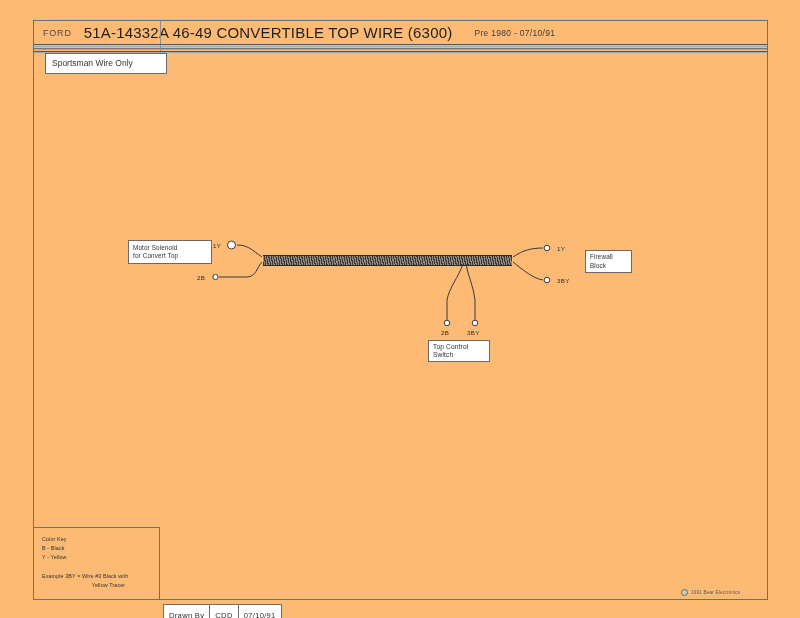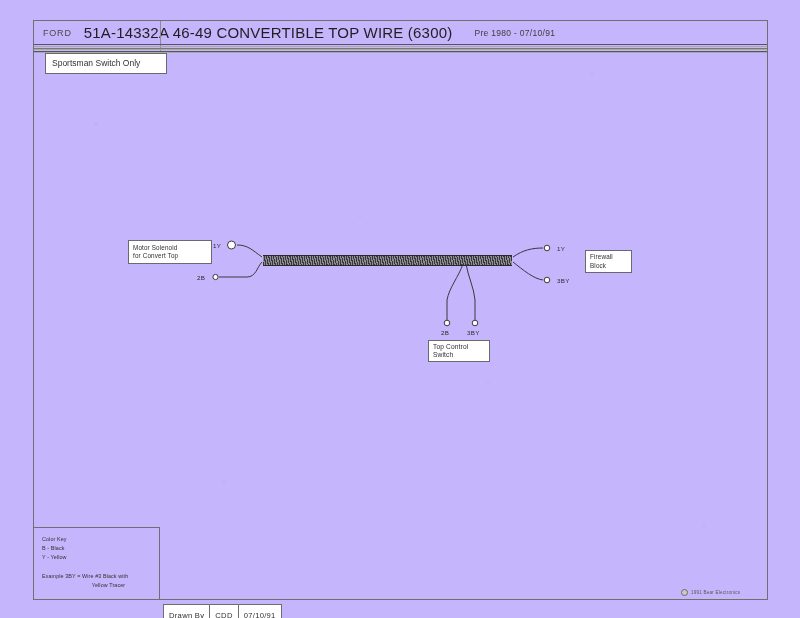--- a/index.html
+++ b/index.html
@@ -4,21 +4,21 @@
 <style>
   html, body {
     margin: 0;
     padding: 0;
     background: #ffffff;
   }
   #page {
     position: relative;
     width: 800px;
     height: 618px;
-    background: #c4b5fd;
+    background: #fdba74;
     font-family: "Liberation Sans", sans-serif;
     overflow: hidden;
     color: #2b2b2b;
   }
   
   #scan-noise {
     position: absolute;
     inset: 0;
     pointer-events: none;
     background:
@@ -261,21 +261,21 @@
   <div id="header-divider"></div>
 
   <div class="hrule dark" style="left:34px; top:44px;  width:733px;"></div>
   <div class="hrule light" style="left:34px; top:46px;  width:733px;"></div>
   <div class="hrule" style="left:34px; top:47.5px; width:733px;"></div>
   <div class="hrule light" style="left:34px; top:49px;  width:733px;"></div>
   <div class="hrule dark" style="left:34px; top:50.5px; width:733px;"></div>
   <div class="hrule light" style="left:34px; top:52px;  width:733px;"></div>
 
   <div class="box" id="subtitle-box">
-    <span>Sportsman Switch Only</span>
+    <span>Sportsman Wire Only</span>
   </div>
 
   <div id="harness"></div>
 
   <div class="box" id="motor-box">
     <span>Motor Solenoid</span>
     <span>for Convert Top</span>
   </div>
 
   <div class="box" id="firewall-box">

